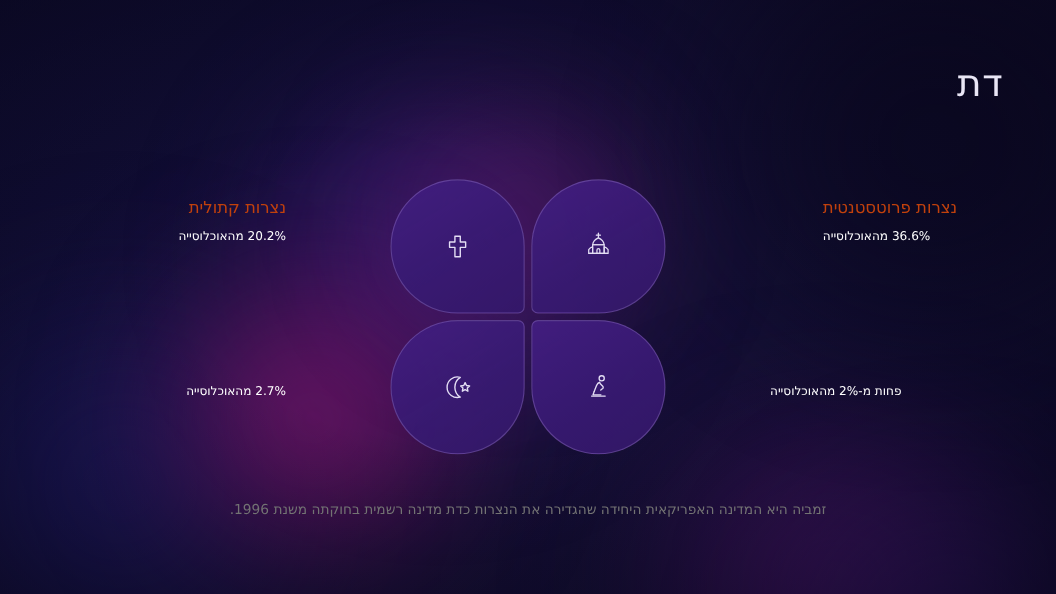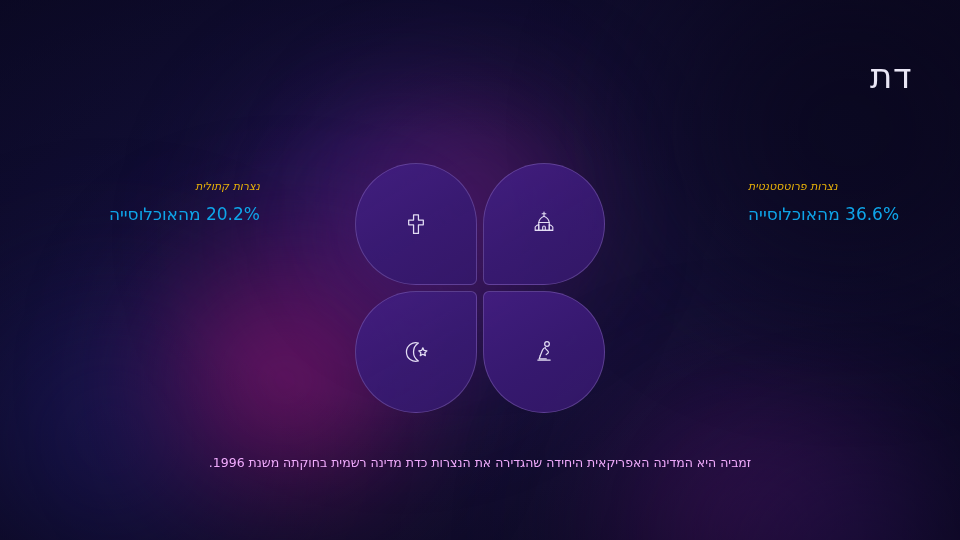--- a/index.html
+++ b/index.html
@@ -109,51 +109,50 @@
 
   .petal-icon { width: 30px; height: 30px; display: block; }
   .petal-icon svg { display: block; width: 30px; height: 30px; }
 
   
   .label {
     position: absolute;
     width: 260px;
   }
   .label-title {
-    font-size: 11px;
-    color: #eab308;
+    font-size: 15px;
+    color: #c2410c;
     font-weight: 400;
     line-height: 1.25;
     white-space: nowrap;
-    font-style: italic;
   }
   .label-sub {
     margin-top: 9px;
-    font-size: 17px;
-    color: #0ea5e9;
+    font-size: 11px;
+    color: #ffffff;
     font-weight: 400;
     line-height: 1.3;
     white-space: nowrap;
   }
   .label-right { text-align: right; }
   .label-left  { text-align: left; }
 
   .lbl-cat  { right: 700px; top: 180px; }   
   .lbl-pro  { left: 700px;  top: 180px; margin-left: 48px; }
   .lbl-isl  { right: 700px; top: 340px; }
   .lbl-oth  { left: 700px;  top: 340px; }
 
   
   .footnote {
     position: absolute;
     left: 0; right: 0;
     top: 455px;
     text-align: center;
     font-size: 12.5px;
-    color: #f0abfc;
+    color: #737373;
     line-height: 1.35;
     padding: 0 78px;
   }
 </style>
 </head>
 <body>
 
 <div id="slide">
 
   <div class="bg-base"></div>
@@ -220,20 +219,22 @@
     <div class="label-title">נצרות קתולית</div>
     <div class="label-sub">20.2% מהאוכלוסייה</div>
   </div>
 
   <div class="label label-left lbl-pro">
     <div class="label-title">נצרות פרוטסטנטית</div>
     <div class="label-sub">36.6% מהאוכלוסייה</div>
   </div>
 
   <div class="label label-right lbl-isl">
+    <div class="label-sub">2.7% מהאוכלוסייה</div>
   </div>
 
   <div class="label label-left lbl-oth">
+    <div class="label-sub">פחות מ-2% מהאוכלוסייה</div>
   </div>
 
   <div class="footnote">זמביה היא המדינה האפריקאית היחידה שהגדירה את הנצרות כדת מדינה רשמית בחוקתה משנת 1996.</div>
 
 </div>
 
 </body></html>

